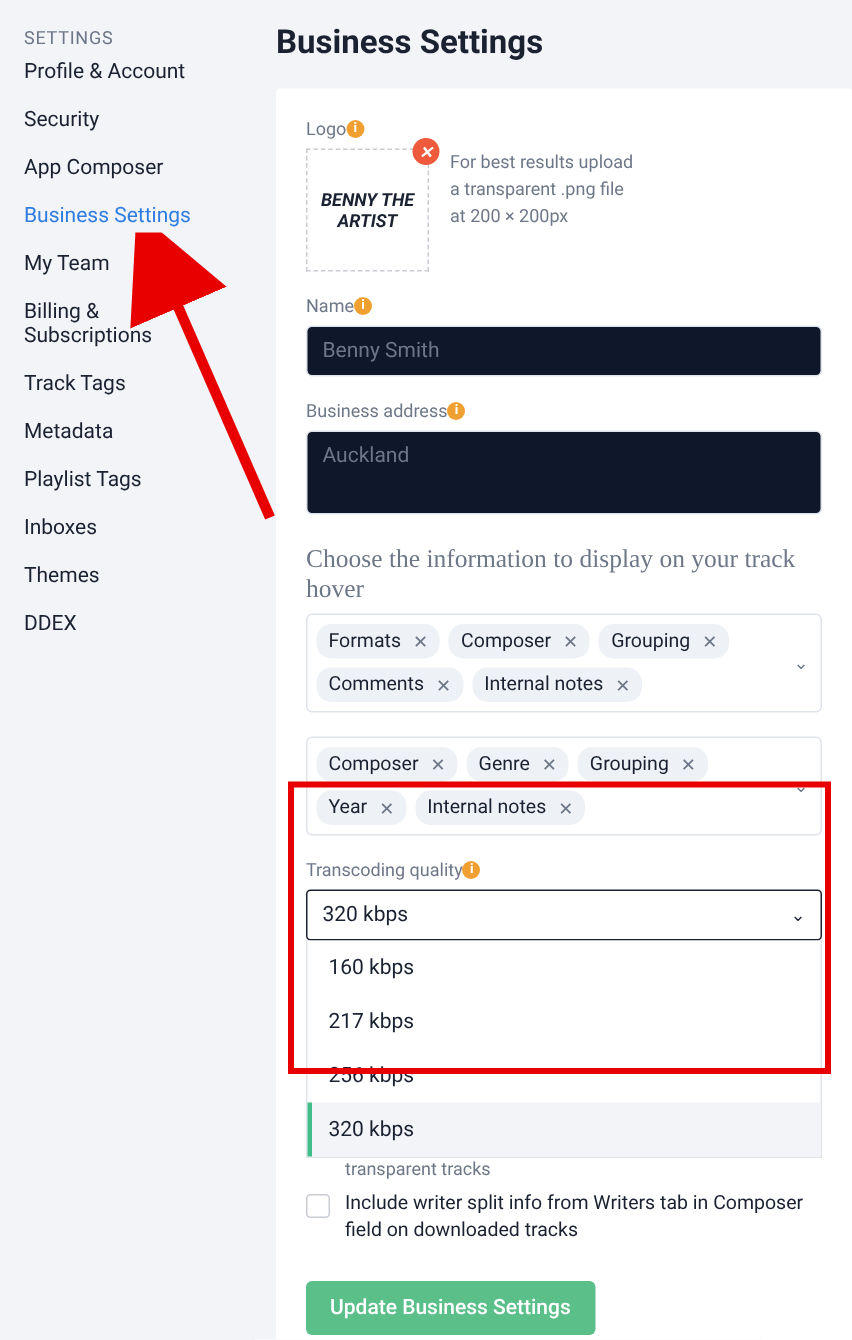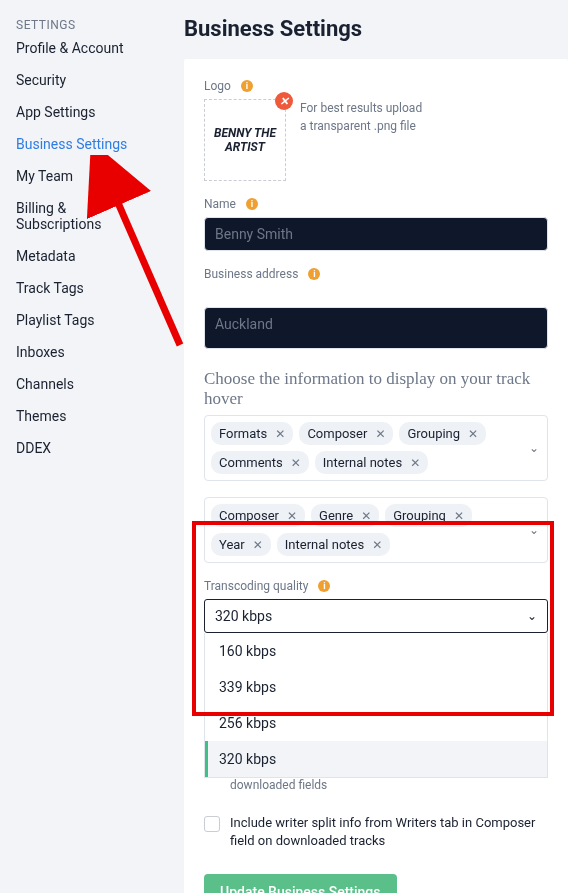--- a/index.html
+++ b/index.html
@@ -5,28 +5,28 @@
   * { box-sizing: border-box; margin: 0; padding: 0; font-family: -apple-system, BlinkMacSystemFont, "Segoe UI", Roboto, Helvetica, Arial, sans-serif; }
   body { background: #f2f4f7; color: #1a2130; width: 568px; height: 893px; overflow: hidden; position: relative; }
   .layout { display: flex; width: 100%; height: 100%; }
   .sidebar { width: 170px; padding: 18px 16px; }
   .sidebar-title { font-size: 12px; color: #6d7787; letter-spacing: .5px; }
   .sidebar-item { display: block; font-size: 14px; color: #1a2130; padding: 8px 0; cursor: pointer; }
   .sidebar-item.selected { color: #2f7de1; }
   .content { flex: 1; padding: 16px 0 0 14px; }
   .page-title { font-size: 22px; font-weight: 700; color: #1a2130; margin-bottom: 18px; }
   .card { background: #fff; border-radius: 2px; padding: 20px 20px 30px 20px; min-height: 820px; }
-  .label-row { display: flex; align-items: center; gap: 10px; font-size: 12px; color: #6d7787; margin-bottom: 6px; }
+  .label-row { display: flex; align-items: center; gap: 0; font-size: 12px; color: #6d7787; margin-bottom: 6px; }
   .info-icon { width: 12px; height: 12px; background: #f0a030; border-radius: 50%; display:inline-flex; align-items:center; justify-content:center; color:#fff; font-size:9px; font-weight:700; }
   .logo-row { display: flex; align-items: flex-start; gap: 14px; margin-bottom: 18px; position: relative; }
   .logo-box { width: 82px; height: 82px; border: 1px dashed #c9ccd3; display:flex; align-items:center; justify-content:center; text-align:center; font-style: italic; font-weight: 700; font-size: 12px; color:#1a2130; position: relative; }
   .logo-close { position: absolute; top: -8px; right: -8px; width: 18px; height: 18px; border-radius: 50%; background: #f05a3c; color: #fff; display:flex; align-items:center; justify-content:center; font-size: 11px; font-weight: 700; cursor: pointer; }
   .logo-hint { font-size: 12px; color: #6d7787; line-height: 1.5; }
   .text-input, .textarea { width: 100%; border: 1px solid #dfe3ea; border-radius: 4px; background: #0f172a; padding: 8px 10px; font-size: 14px; color: #6d7787; }
-  .textarea { height: 42px; resize: none; margin-top: 20px; }
+  .textarea { height: 56px; resize: none; }
   .section { margin-bottom: 16px; }
   .help-text { font-size: 17px; color: #6d7787; margin-bottom: 6px; font-family: Liberation Serif, serif; }
   .chips-box { border: 1px solid #dfe3ea; border-radius: 4px; background: #fff; padding: 6px; display:flex; flex-wrap: wrap; gap: 6px; align-items: center; position: relative; }
   .chip { background: #eef1f5; border-radius: 10px; padding: 4px 8px; font-size: 13px; color: #1a2130; display:flex; align-items:center; gap:8px; }
   .chip-x { color: #6d7787; cursor: pointer; font-size: 12px; }
   .chips-chevron { position:absolute; right:8px; top:50%; transform: translateY(-50%); color:#6d7787; font-size:12px; }
   .select-box { width: 100%; border: 1.5px solid #1a2130; border-radius: 3px; padding: 8px 10px; font-size: 14px; display:flex; justify-content: space-between; align-items:center; cursor:pointer; background:#fff; }
   .select-box .chev { font-size: 12px; color:#1a2130; }
   .dropdown { border: 1px solid #dfe3ea; border-top: none; background:#fff; }
   .dropdown-item { padding: 10px 14px; font-size: 14px; color:#1a2130; cursor:pointer; }
@@ -40,29 +40,28 @@
   .obscured-text { font-size: 12px; color:#6d7787; margin-left: 26px; margin-top: -2px; }
 </style>
 </head>
 <body>
 
 <div class="layout">
   <aside class="sidebar">
     <div class="sidebar-title">SETTINGS</div>
     <a class="sidebar-item">Profile &amp; Account</a>
     <a class="sidebar-item">Security</a>
-    <a class="sidebar-item">App Settings</a>
+    <a class="sidebar-item">App Composer</a>
     <a class="sidebar-item selected">Business Settings</a>
     <a class="sidebar-item">My Team</a>
     <a class="sidebar-item">Billing &amp; Subscriptions</a>
+    <a class="sidebar-item">Track Tags</a>
     <a class="sidebar-item">Metadata</a>
-    <a class="sidebar-item">Track Tags</a>
     <a class="sidebar-item">Playlist Tags</a>
     <a class="sidebar-item">Inboxes</a>
-    <a class="sidebar-item">Channels</a>
     <a class="sidebar-item">Themes</a>
     <a class="sidebar-item">DDEX</a>
   </aside>
 
   <main class="content">
     <h1 class="page-title">Business Settings</h1>
 
     <div class="card">
 
       
@@ -72,20 +71,21 @@
       </div>
       <div class="logo-row section">
         <div class="logo-box">
           <span style="white-space:pre-line;">BENNY THE
 ARTIST</span>
           <span class="logo-close">✕</span>
         </div>
         <div class="logo-hint">
           <div>For best results upload</div>
           <div>a transparent .png file</div>
+          <div>at 200 × 200px</div>
         </div>
       </div>
 
       
       <div class="section">
         <div class="label-row">
           <span>Name</span>
           <span class="info-icon">i</span>
         </div>
         <input class="text-input" value="Benny Smith" style="">
@@ -160,29 +160,29 @@
         <div class="label-row">
           <span>Transcoding quality</span>
           <span class="info-icon">i</span>
         </div>
         <div class="select-box">
           <span>320 kbps</span>
           <span class="chev">⌄</span>
         </div>
         <div class="dropdown">
           <div class="dropdown-item">160 kbps</div>
-          <div class="dropdown-item">339 kbps</div>
+          <div class="dropdown-item">217 kbps</div>
           <div class="dropdown-item">256 kbps</div>
           <div class="dropdown-item selected">320 kbps</div>
         </div>
       </div>
 
-      <div class="obscured-text">downloaded fields</div>
-
-      <div class="checkbox-row" style="margin-top:16px;">
+      <div class="obscured-text">transparent tracks</div>
+
+      <div class="checkbox-row" style="margin-top:2px;">
         <div class="checkbox"></div>
         <div class="checkbox-label">Include writer split info from Writers tab in Composer field on downloaded tracks</div>
       </div>
 
       <button class="update-btn">Update Business Settings</button>
 
       
 
     </div>
   </main>

